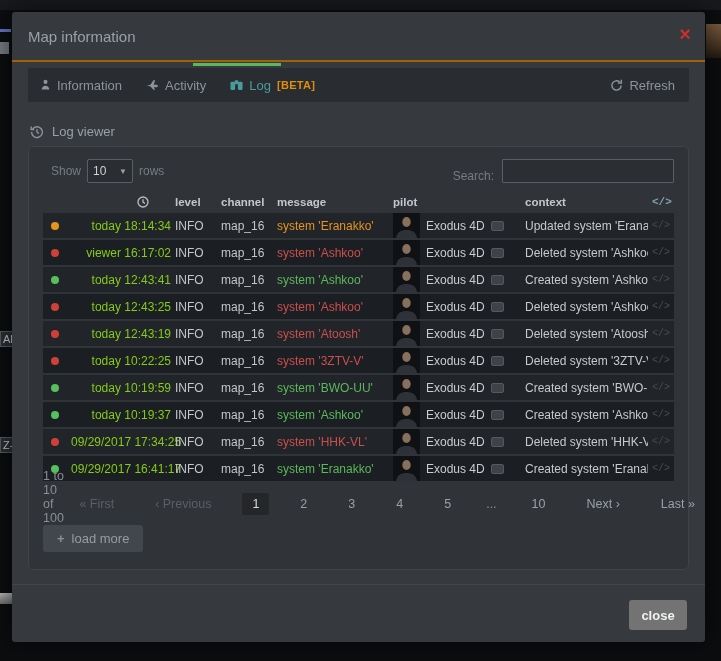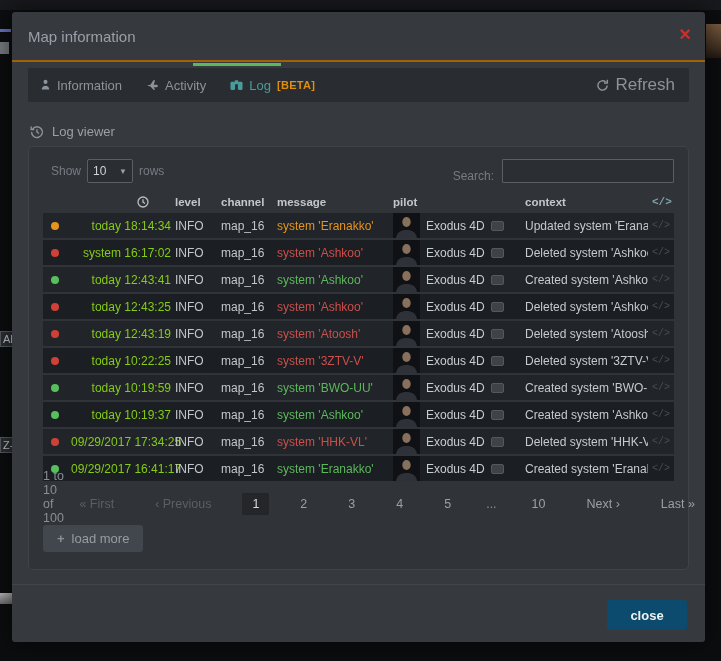--- a/index.html
+++ b/index.html
@@ -24,21 +24,21 @@
   .close-x { position:absolute; right:14px; top:12px; color:#c9302c; font-size:20px; font-weight:bold; line-height:20px; cursor:pointer; }
 
   
   .tabbar { position:absolute; left:16px; right:16px; top:56px; height:34px; background:#292c30; border-radius:2px; display:flex; align-items:center; padding:0 12px; }
   .tab-indicator { position:absolute; left:165px; top:-5px; width:88px; height:3px; background:#5cb85c; }
   .tab { display:flex; align-items:center; gap:6px; margin-right:24px; font-size:13px; color:#8d939a; cursor:pointer; }
   .tab .ticon { display:inline-flex; color:#8d939a; }
   .tab.active { color:#4a9b9b; }
   .tab.active .ticon { color:#4a9b9b; }
   .beta { color:#e08e0b; font-size:11px; font-weight:bold; letter-spacing:.3px; }
-  .refresh { margin-left:auto; margin-right:2px; display:flex; align-items:center; gap:6px; font-size:17px; color:#8d939a; cursor:pointer; }
+  .refresh { margin-left:auto; margin-right:2px; display:flex; align-items:center; gap:6px; font-size:13px; color:#8d939a; cursor:pointer; }
 
   
   .section-head { position:absolute; left:18px; top:112px; display:flex; align-items:center; gap:8px; color:#9aa0a7; font-size:13px; }
   .section-head .ticon { color:#8d939a; }
 
   
   .panel { position:absolute; left:16px; top:134px; width:661px; height:424px; background:#303338; border:1px solid #404449; border-radius:5px; padding:10px 14px; }
   .controls { display:flex; align-items:center; height:28px; margin-bottom:6px; font-size:12px; color:#767c83;margin-left:8px; }
   .pagesize { display:inline-flex; align-items:center; justify-content:space-between; width:46px; height:24px; margin:0 6px; padding:0 5px; background:#2a2d32; border:1px solid #5a5f66; border-radius:2px; color:#cfd3d7; font-size:12px; cursor:pointer; }
   .pagesize .arrow { font-size:8px; color:#9aa0a6; }
@@ -76,21 +76,21 @@
   .pg { color:#9aa0a6; padding:4px 10px; cursor:pointer; white-space:nowrap; }
   .pg.dim { color:#5b6067; }
   .pg.active { background:#24262a; color:#d7dadd; border-radius:2px; }
   .pg.ellipsis { color:#8a8f96; padding:4px 4px; cursor:default; }
 
   .loadmore { margin-top:8px; display:inline-flex; align-items:center; gap:7px; background:#41474d; border:none; border-radius:3px; color:#969ca3; font-size:13px; padding:6px 14px; cursor:pointer; font-family:inherit; }
   .loadmore .plus { font-weight:bold; color:#8b9197; }
 
   
   .modal-footer { position:absolute; left:0; right:0; top:572px; height:58px; border-top:1px solid #42454a; }
-  .btn-close { position:absolute; right:18px; top:15px; width:80px; height:30px; background:#0c4a6e; border:none; border-radius:3px; color:#eef2f2; font-size:13px; font-weight:bold; cursor:pointer; font-family:inherit; }
+  .btn-close { position:absolute; right:18px; top:15px; width:58px; height:30px; background:#737373; border:none; border-radius:3px; color:#eef2f2; font-size:13px; font-weight:bold; cursor:pointer; font-family:inherit; }
 
   svg { display:block; }
 </style>
 </head>
 <body>
 
 <div class="stage">
 
   <div class="bg-top-strip"></div>
   <div class="bg-frag frag-blue-line"></div>
@@ -212,21 +212,21 @@
               </span>
             <span class="pname">Exodus 4D</span>
             <span class="pcard"></span>
           </span>
           <span class="c-ctx">Updated system 'Eranakk...</span>
           <span class="row-code">&lt;/&gt;</span>
         </div>
 
         <div class="grid lrow">
           <span class="dot st-danger"></span>
-          <span class="c-time">system 16:17:02</span>
+          <span class="c-time">viewer 16:17:02</span>
           <span>INFO</span>
           <span>map_16</span>
           <span class="c-msg st-danger">system 'Ashkoo'</span>
           <span class="c-pilot">
             <span class="avatar">
                 <svg width="27" height="25" viewBox="0 0 27 25">
                   <rect width="27" height="25" fill="#101114"></rect>
                   <ellipse cx="13.5" cy="9" rx="4.2" ry="5" fill="#87705c"></ellipse>
                   <path d="M3 25c1-6 5-8 10.5-8S23 19 24 25z" fill="#2e3238"></path>
                 </svg>

